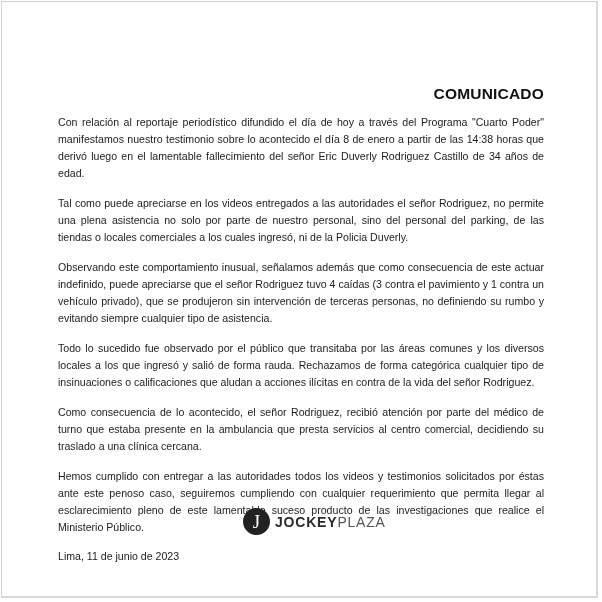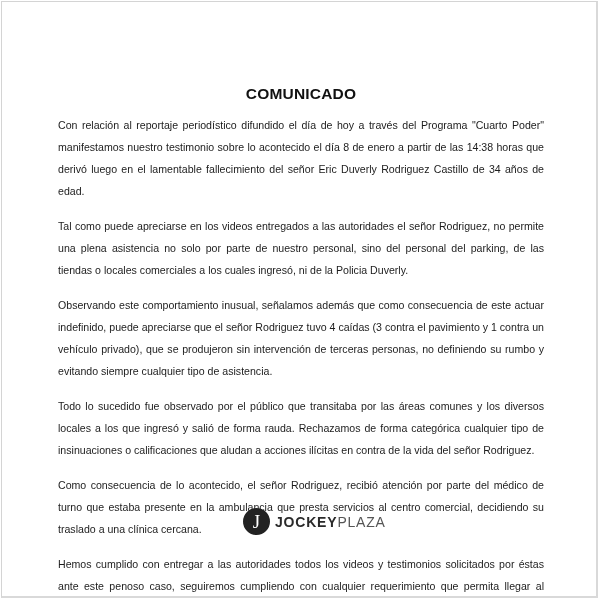--- a/index.html
+++ b/index.html
@@ -20,30 +20,30 @@
       border-right: 2px solid #d9d9d9;
       border-bottom: 2px solid #d9d9d9;
       box-sizing: border-box;
     }
     .page {
       position: absolute;
       left: 58px; top: 85px;
       width: 486px;
     }
     .title {
-      text-align: center;
+      text-align: right;
       font-weight: bold;
       font-size: 15.5px;
       letter-spacing: 0.2px;
       margin: 0 0 11px 0;
       color: #111;
     }
     .para {
       font-size: 10.6px;
-      line-height: 22px;
+      line-height: 17px;
       text-align: justify;
       margin: 0 0 13px 0;
       color: #1c1c1c;
     }
     .signature {
       font-size: 10.6px;
       line-height: 14px;
       margin: 2px 0 0 0;
       color: #1c1c1c;
     }
@@ -77,20 +77,21 @@
 <div class="frame"></div>
 
 <div class="page">
   <h1 class="title">COMUNICADO</h1>
   <p class="para">Con relación al reportaje periodístico difundido el día de hoy a través del Programa "Cuarto Poder" manifestamos nuestro testimonio sobre lo acontecido el día 8 de enero a partir de las 14:38 horas que derivó luego en el lamentable fallecimiento del señor Eric Duverly Rodriguez Castillo de 34 años de edad.</p>
   <p class="para">Tal como puede apreciarse en los videos entregados a las autoridades el señor Rodriguez, no permite una plena asistencia no solo por parte de nuestro personal, sino del personal del parking, de las tiendas o locales comerciales a los cuales ingresó, ni de la Policia Duverly.</p>
   <p class="para">Observando este comportamiento inusual, señalamos además que como consecuencia de este actuar indefinido, puede apreciarse que el señor Rodriguez tuvo 4 caídas (3 contra el pavimiento y 1 contra un vehículo privado), que se produjeron sin intervención de terceras personas, no definiendo su rumbo y evitando siempre cualquier tipo de asistencia.</p>
   <p class="para">Todo lo sucedido fue observado por el público que transitaba por las áreas comunes y los diversos locales a los que ingresó y salió de forma rauda. Rechazamos de forma categórica cualquier tipo de insinuaciones o calificaciones que aludan a acciones ilícitas en contra de la vida del señor Rodriguez.</p>
   <p class="para">Como consecuencia de lo acontecido, el señor Rodriguez, recibió atención por parte del médico de turno que estaba presente en la ambulancia que presta servicios al centro comercial, decidiendo su traslado a una clínica cercana.</p>
   <p class="para">Hemos cumplido con entregar a las autoridades todos los videos y testimonios solicitados por éstas ante este penoso caso, seguiremos cumpliendo con cualquier requerimiento que permita llegar al esclarecimiento pleno de este lamentable suceso producto de las investigaciones que realice el Ministerio Público.</p>
+  <p class="signature">Lima, 11 de junio de 2023</p>
 </div>
 
 <div class="logo">
   <div class="logo-circle">
     <span>J</span>
   </div>
   <div class="logo-text">
     <span class="bold">JOCKEY</span><span class="light">PLAZA</span>
   </div>
 </div>

